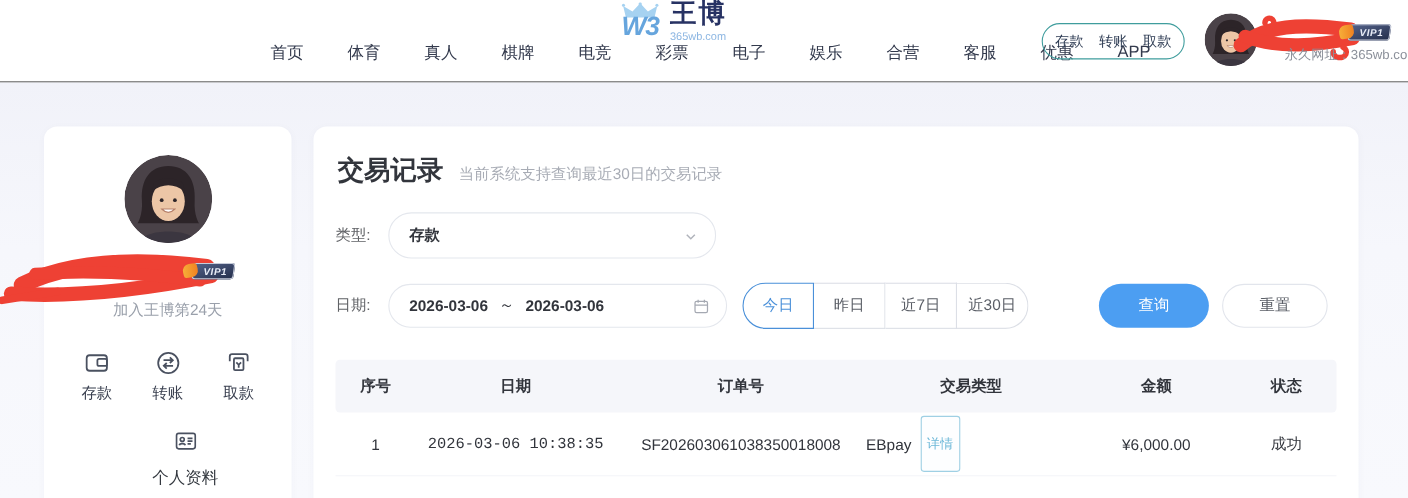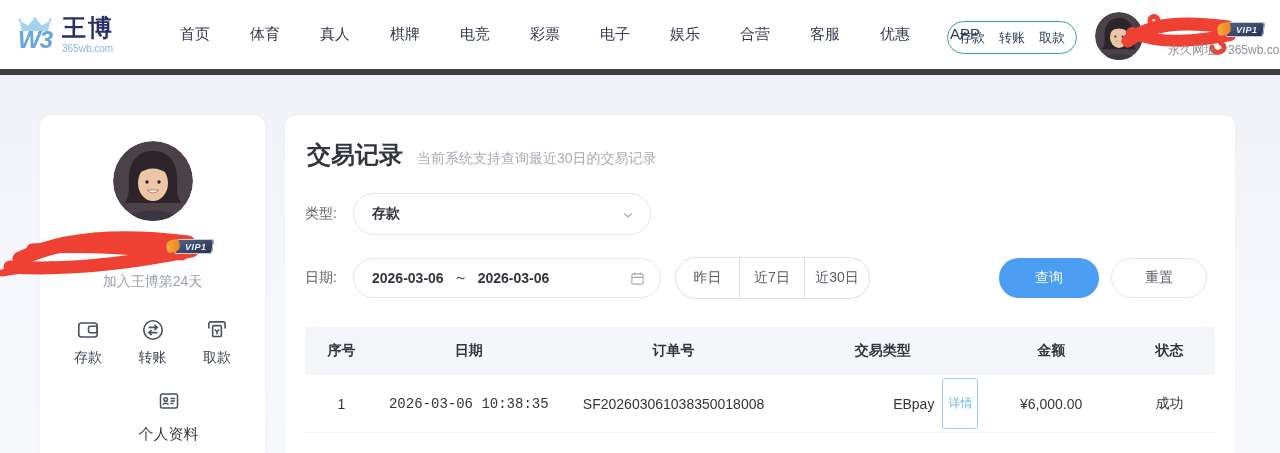--- a/index.html
+++ b/index.html
@@ -1,21 +1,21 @@
 <!DOCTYPE html>
 <html><head>
 <meta charset="utf-8">
 <style>
   * { margin:0; padding:0; box-sizing:border-box; }
   html,body { width:1280px; height:453px; overflow:hidden;
     font-family:"Liberation Sans","DejaVu Sans",sans-serif; background:#fff; }
 
   
   .topbar { position:relative; height:75px; background:#fff; display:flex; align-items:center;
-    padding:0 18px; border-bottom:6px solid #404040; }
+    padding:0 18px; border-bottom:1px solid #404040;flex-direction:column; }
   .logo { display:flex; align-items:center; gap:10px; width:150px; cursor:pointer; }
   .logo-mark { display:flex; flex-direction:column; align-items:center; line-height:1; }
   .logo-mark .w3 { font-size:24px; font-weight:800; font-style:italic; color:#66a5dd; letter-spacing:-1px; margin-top:-4px; }
   .logo-text { display:flex; flex-direction:column; line-height:1.1; }
   .logo-text .cn { font-size:24px; font-weight:700; color:#273263; letter-spacing:2px; }
   .logo-text .dom { font-size:10px; color:#8cb6e2; margin-top:2px; }
 
   .nav { display:flex; gap:40px; margin-left:12px; }
   .nav span { font-size:15px; color:#333a4d; cursor:pointer; white-space:nowrap; }
 
@@ -94,21 +94,21 @@
 
   
   .tbl { margin-top:28px; width:100%; }
   .tbl-head, .tbl-row { display:flex; align-items:center; }
   .tbl-head { height:48px; background:#f5f6fa; border-radius:4px; }
   .tbl-head .c { font-size:14px; font-weight:700; color:#32353c; }
   .tbl-row { height:58px; border-bottom:1px solid #f4f5f9; }
   .tbl-row .c { font-size:14px; color:#32353c; }
   .c { text-align:center; }
   .c1{width:8%;} .c2{width:20%;font-family:Liberation Mono, monospace;} .c3{width:25%;} .c4{width:21%;} .c5{width:16%;} .c6{width:10%;}
-  .type-cell { display:flex; align-items:center; justify-content:flex-end; gap:8px; }
+  .type-cell { display:flex; align-items:center; justify-content:flex-start; gap:8px; }
   .detail-tag { font-size:12px; color:#6db8d8; border:1px solid #9fd0e4; border-radius:3px;
     padding:16px 5px; cursor:pointer; background:#fdfeff; }
   .status-ok { color:#2bb673; }
 </style>
 </head>
 <body>
 
 <header class="topbar">
   <div class="logo">
     <div class="logo-mark">
@@ -270,20 +270,21 @@
         <span class="d">2026-03-06</span>
         <span class="sep">～</span>
         <span class="d">2026-03-06</span>
         <svg width="17" height="17" viewBox="0 0 24 24" fill="none" stroke="#a5a9b2" stroke-width="1.6">
           <rect x="4" y="5.5" width="16" height="14.5" rx="2"></rect>
           <path d="M8 3.5v4M16 3.5v4M4 10.5h16"></path>
         </svg>
       </div>
 
       <div class="segmented">
+        <button class="seg-btn active">今日</button>
         <button class="seg-btn">昨日</button>
         <button class="seg-btn">近7日</button>
         <button class="seg-btn">近30日</button>
       </div>
 
       <button class="btn-query">查询</button>
       <button class="btn-reset">重置</button>
     </div>
 
     <div class="tbl">

